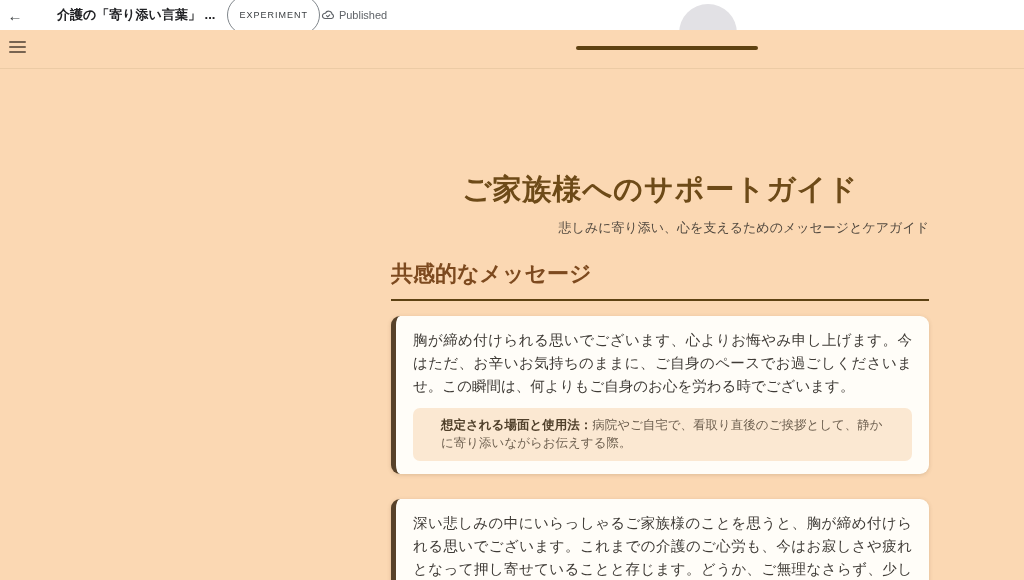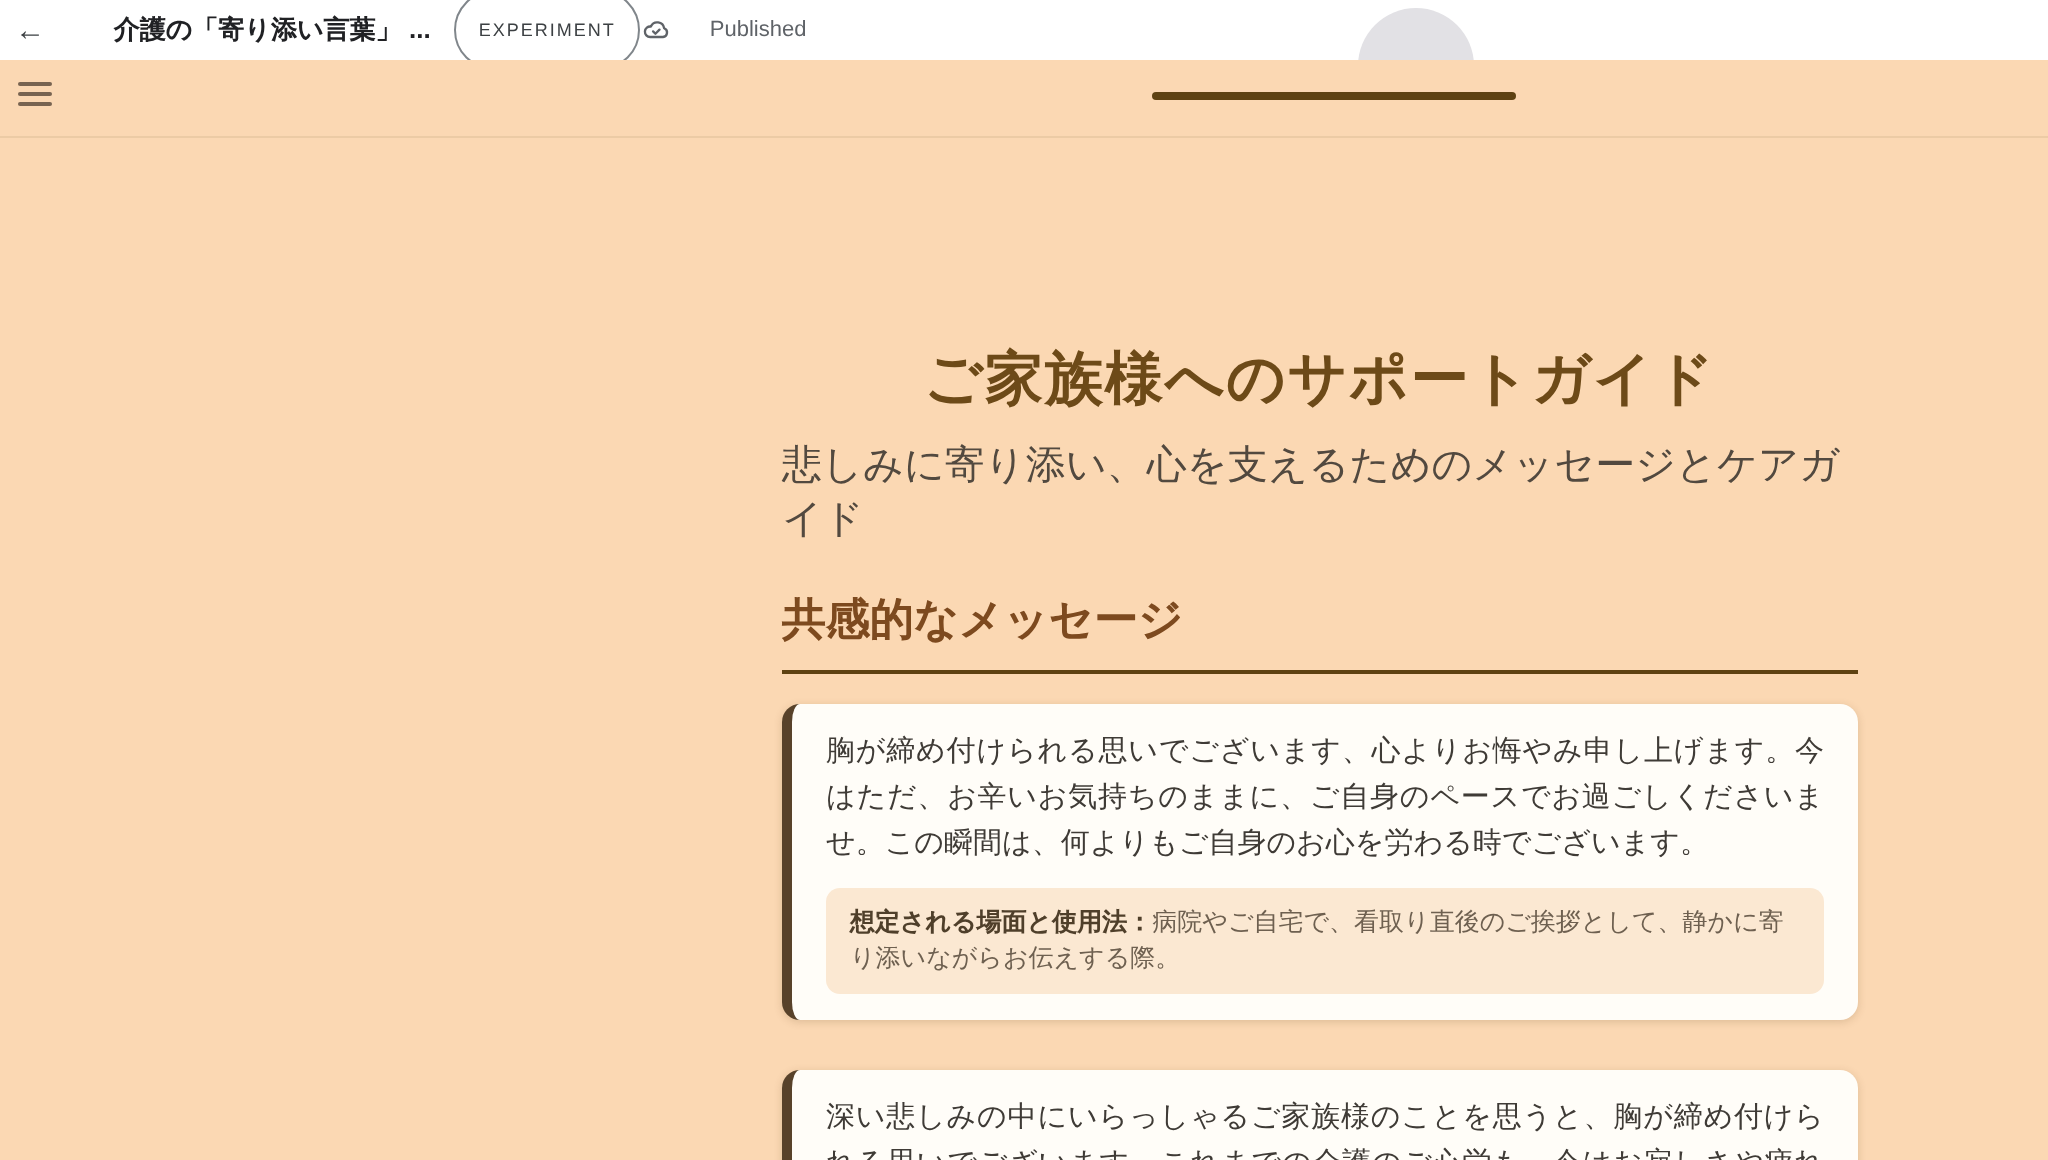--- a/index.html
+++ b/index.html
@@ -17,21 +17,21 @@
     width:30px;text-align:center;font-size:15px;color:#3c4043;cursor:pointer;
   }
   .bar-title{
     font-size:13px;font-weight:bold;color:#202124;margin-right:12px;white-space:nowrap;margin-left:27px;
   }
   .experiment-badge{
     font-size:9px;letter-spacing:1px;color:#3c4043;
     border:1px solid #80868b;border-radius:999px;
     padding:14px 11px;margin-right:1px;white-space:nowrap;
   }
-  .published-wrap{display:flex;align-items:center;gap:20px;}
+  .published-wrap{display:flex;align-items:center;gap:4px;}
   .published-label{font-size:11px;color:#5f6368;}
   .mode-pills{position:absolute;left:628px;top:4px;display:flex;gap:4px;}
   .pill{
     border:none;border-radius:999px;font-size:12px;color:#202124;
     padding:4px 13px;cursor:pointer;
     font-family:"Liberation Sans","DejaVu Sans",sans-serif;
   }
   .pill-app{background:var(--app-pill,#d9d2f8);margin-top:48px;}
   .pill-editor{background:var(--editor-pill,#e2e1e5);}
 
@@ -54,42 +54,42 @@
   
   .content-col{
     position:absolute;left:391px;top:68px;width:538px;
   }
   .page-title{
     margin-top:72px;text-align:center;
     font-size:29px;font-weight:bold;color:var(--title-brown,#6d4a18);
     letter-spacing:1px;
   }
   .page-subtitle{
-    margin-top:9px;text-align:left;
-    font-size:20px;color:#52493f;
+    margin-top:9px;text-align:right;
+    font-size:13px;color:#52493f;
   }
   .section-heading{
     margin-top:22px;font-size:22px;font-weight:bold;
     color:var(--heading-brown,#7d4a1f);
     padding-bottom:10px;border-bottom:2px solid var(--bar-accent,#5e4212);
   }
   .message-card{
     margin-top:15px;background:var(--card-bg,#fffdf8);
     border-left:5px solid var(--card-border,#58422a);
     border-radius:9px;box-shadow:0 1px 4px rgba(90,60,20,.18);
     padding:13px 17px 13px 17px;
   }
   .card-gap{margin-top:25px;}
   .card-message{
     margin:0;font-size:14.5px;line-height:1.58;color:#3f3b36;
     text-align:justify;
   }
   .usage-box{
     margin-top:10px;background:var(--usage-bg,#fbe8d2);
-    border-radius:7px;padding:8px 12px;
+    border-radius:7px;padding:8px 28px;
     font-size:12.5px;line-height:1.5;color:#6e6050;
   }
   .usage-label{font-weight:bold;color:#4f3f2a;}
 </style>
 </head>
 <body>
 
 <div class="top-bar">
   <div class="back-arrow">←</div>
   <div class="bar-title">介護の「寄り添い言葉」 ...</div>

